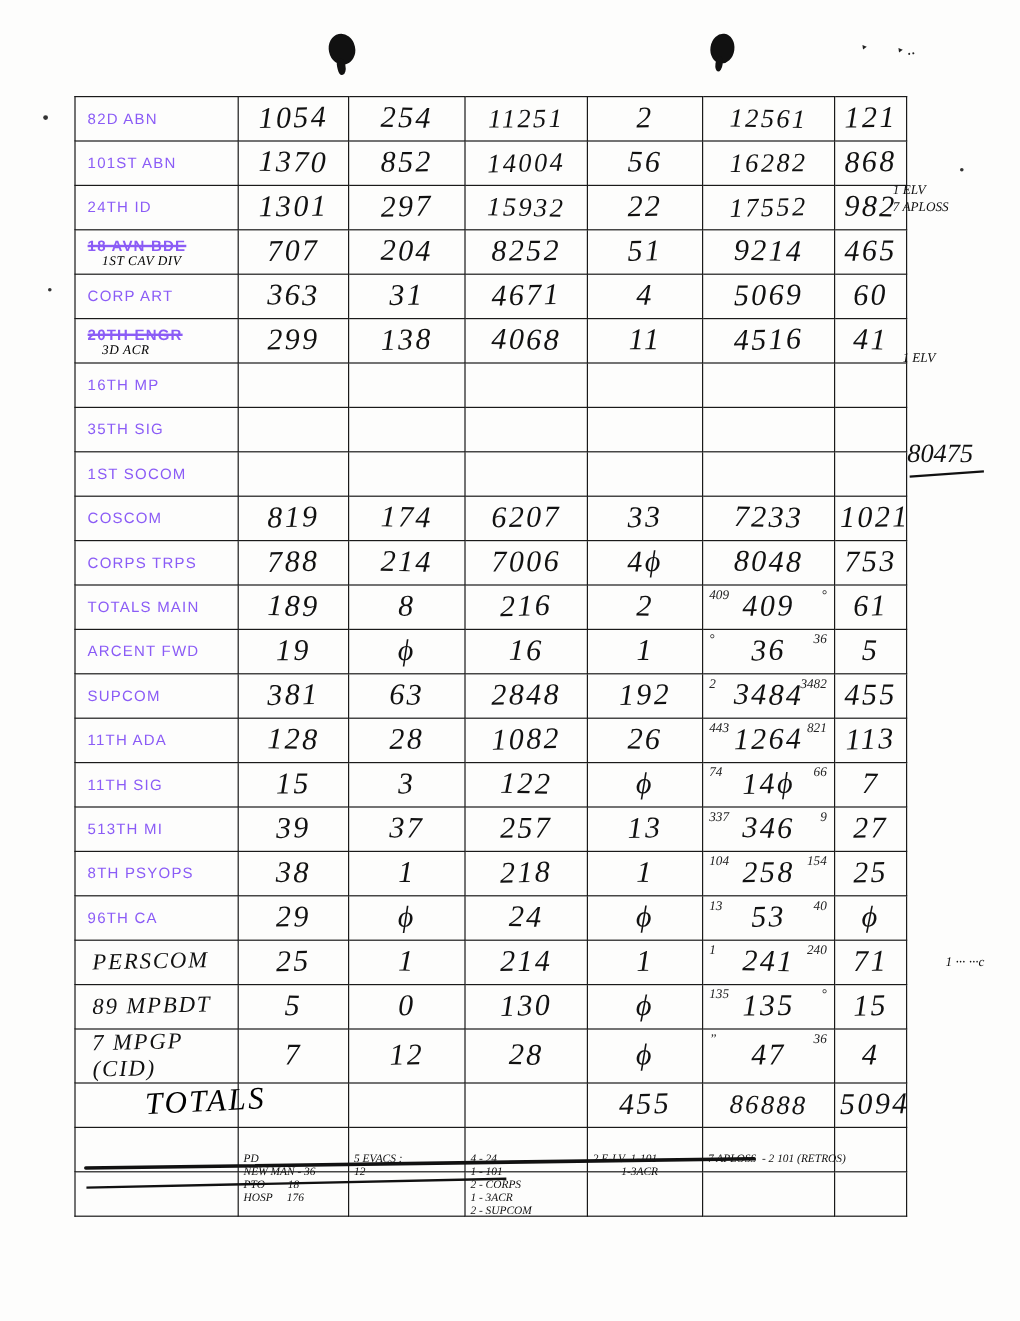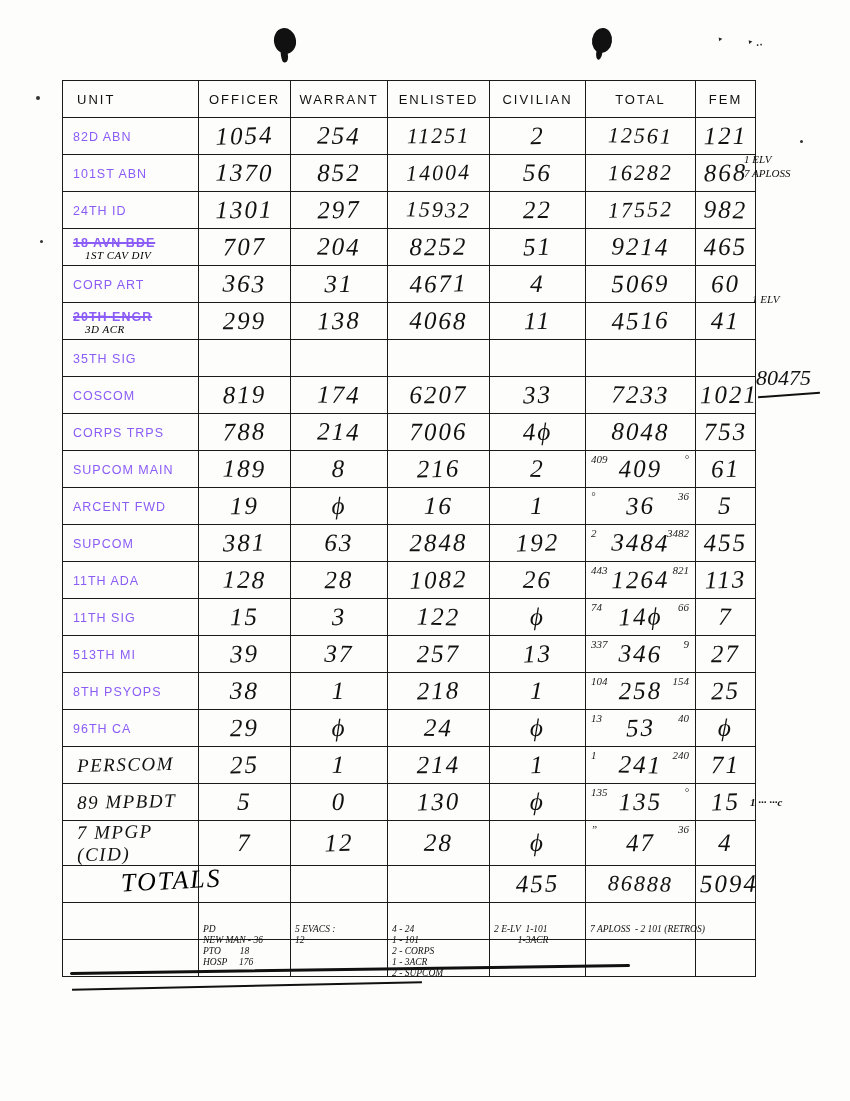--- a/index.html
+++ b/index.html
@@ -236,29 +236,20 @@
     <colgroup>
       <col class="c-unit">
         <col class="c-off">
         <col class="c-war">
         <col class="c-enl">
         <col class="c-civ">
         <col class="c-tot">
         <col class="c-fem">
     </colgroup>
     <tbody id="tbody">
-      <tr class="hdr">
-        <td class="unit-h">UNIT</td>
-        <td>OFFICER</td>
-        <td>WARRANT</td>
-        <td>ENLISTED</td>
-        <td>CIVILIAN</td>
-        <td>TOTAL</td>
-        <td>FEM</td>
-      </tr>
     <tr>
           <td><span class="unit-label">82D ABN</span></td>
           <td class="num">
             <span class="hw tilt1">1054</span>
           </td>
           <td class="num">
             <span class="hw tilt2">254</span>
           </td>
           <td class="num">
             <span class="hw tilt3 sm">11251</span>
@@ -372,20 +363,41 @@
             <span class="hw tilt3">11</span>
           </td>
           <td class="num">
             <span class="hw tilt1">4516</span>
           </td>
           <td class="num">
             <span class="hw tilt2">41</span>
           </td>
         </tr>
         <tr>
+          <td><span class="unit-label">16TH MP</span></td>
+          <td class="num">
+            <span class="hw tilt1"></span>
+          </td>
+          <td class="num">
+            <span class="hw tilt2"></span>
+          </td>
+          <td class="num">
+            <span class="hw tilt3"></span>
+          </td>
+          <td class="num">
+            <span class="hw tilt1"></span>
+          </td>
+          <td class="num">
+            <span class="hw tilt2"></span>
+          </td>
+          <td class="num">
+            <span class="hw tilt3"></span>
+          </td>
+        </tr>
+        <tr>
           <td><span class="unit-label">35TH SIG</span></td>
           <td class="num">
             <span class="hw tilt2"></span>
           </td>
           <td class="num">
             <span class="hw tilt3"></span>
           </td>
           <td class="num">
             <span class="hw tilt1"></span>
           </td>
@@ -393,20 +405,41 @@
             <span class="hw tilt2"></span>
           </td>
           <td class="num">
             <span class="hw tilt3"></span>
           </td>
           <td class="num">
             <span class="hw tilt1"></span>
           </td>
         </tr>
         <tr>
+          <td><span class="unit-label">1ST SOCOM</span></td>
+          <td class="num">
+            <span class="hw tilt3"></span>
+          </td>
+          <td class="num">
+            <span class="hw tilt1"></span>
+          </td>
+          <td class="num">
+            <span class="hw tilt2"></span>
+          </td>
+          <td class="num">
+            <span class="hw tilt3"></span>
+          </td>
+          <td class="num">
+            <span class="hw tilt1"></span>
+          </td>
+          <td class="num">
+            <span class="hw tilt2"></span>
+          </td>
+        </tr>
+        <tr>
           <td><span class="unit-label">COSCOM</span></td>
           <td class="num">
             <span class="hw tilt1">819</span>
           </td>
           <td class="num">
             <span class="hw tilt2">174</span>
           </td>
           <td class="num">
             <span class="hw tilt3">6207</span>
           </td>
@@ -435,21 +468,21 @@
             <span class="hw tilt1">4ϕ</span>
           </td>
           <td class="num">
             <span class="hw tilt2">8048</span>
           </td>
           <td class="num">
             <span class="hw tilt3">753</span>
           </td>
         </tr>
         <tr>
-          <td><span class="unit-label">SUPCOM MAIN</span></td>
+          <td><span class="unit-label">TOTALS MAIN</span></td>
           <td class="num">
             <span class="hw tilt2">189</span>
           </td>
           <td class="num">
             <span class="hw tilt3">8</span>
           </td>
           <td class="num">
             <span class="hw tilt1">216</span>
           </td>
           <td class="num">
@@ -759,16 +792,16 @@
 
   <div class="long-line"></div>
   <div class="long-line2"></div>
   <div class="underline-80475"></div>
 
   <div id="margin-notes">
       <div class="margin-note" style="left: 744px; top: 152px; font-size: 11px; line-height: 14px;">1 ELV
 7 APLOSS</div>
       <div class="margin-note" style="left: 752px; top: 292px; font-size: 11px; line-height: 14px;">1 ELV</div>
       <div class="margin-note" style="left: 756px; top: 365px; font-size: 22px; line-height: 25px;">80475</div>
-      <div class="margin-note" style="left: 750px; top: 795px; font-size: 11px; line-height: 14px; font-weight: bold;">1 ··· ···c</div>
+      <div class="margin-note" style="left: 788px; top: 795px; font-size: 11px; line-height: 14px;">1 ··· ···c</div>
     </div>
 
 </div>
 
 </body></html>

